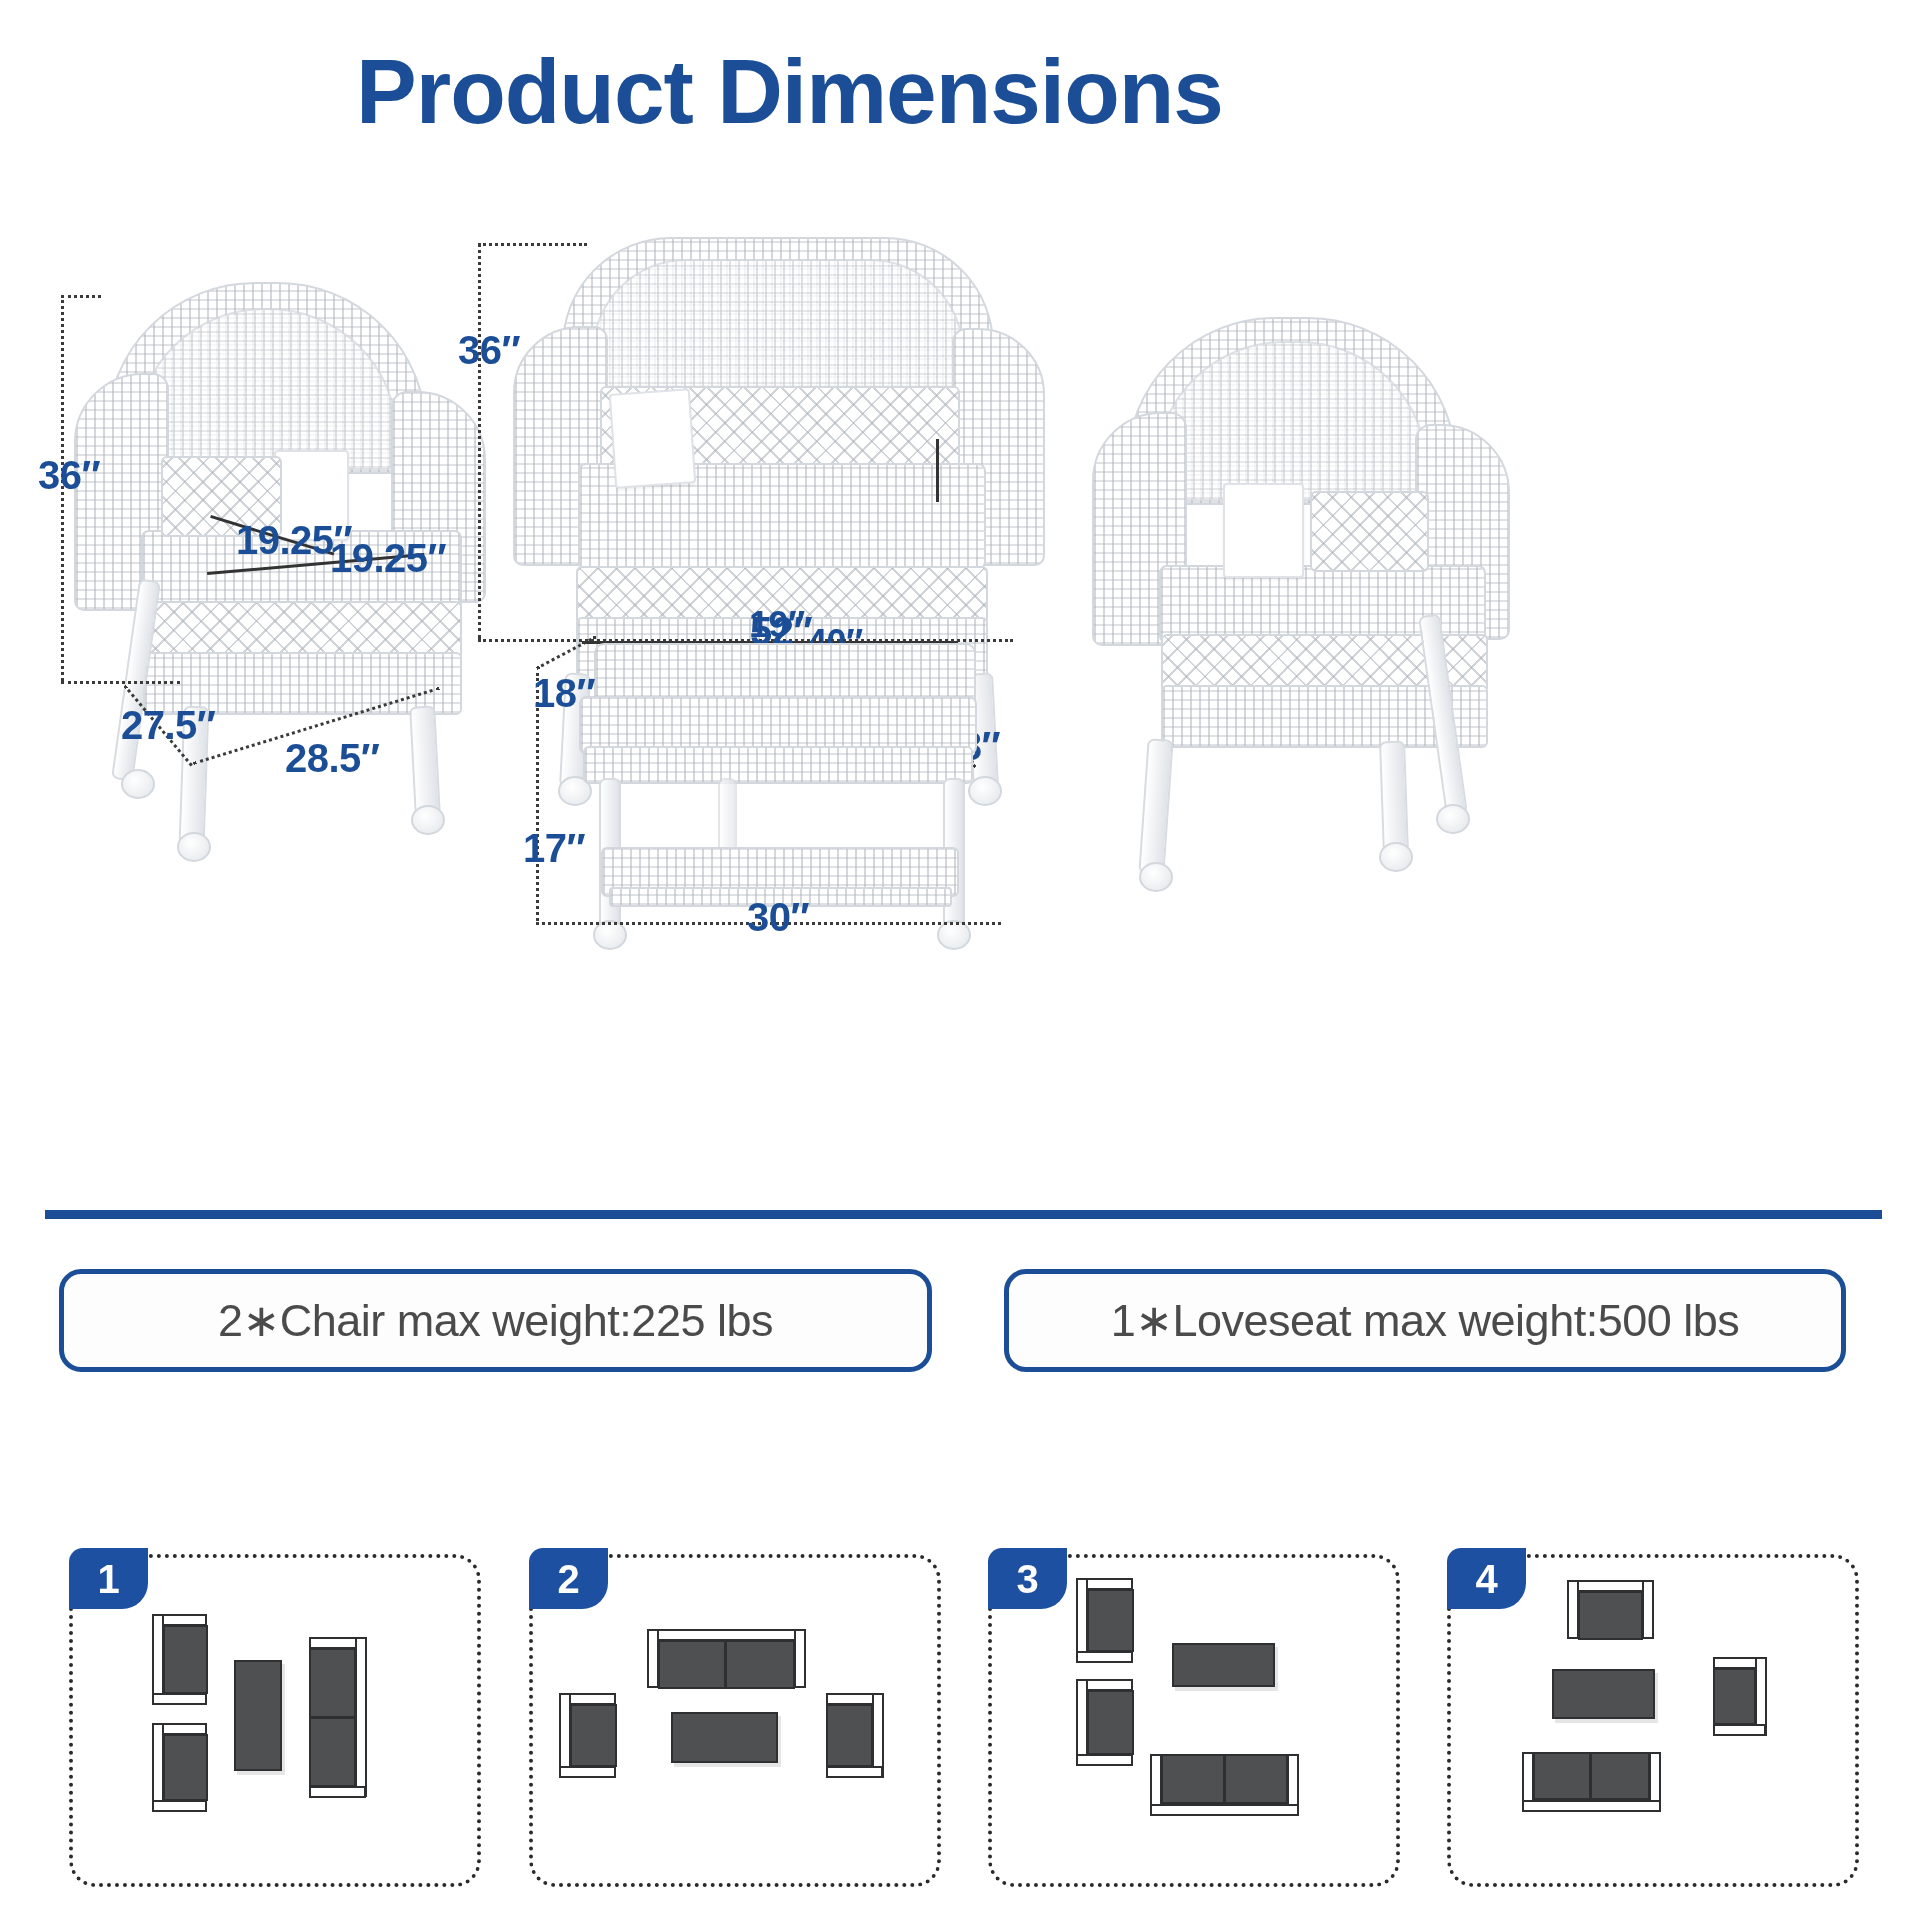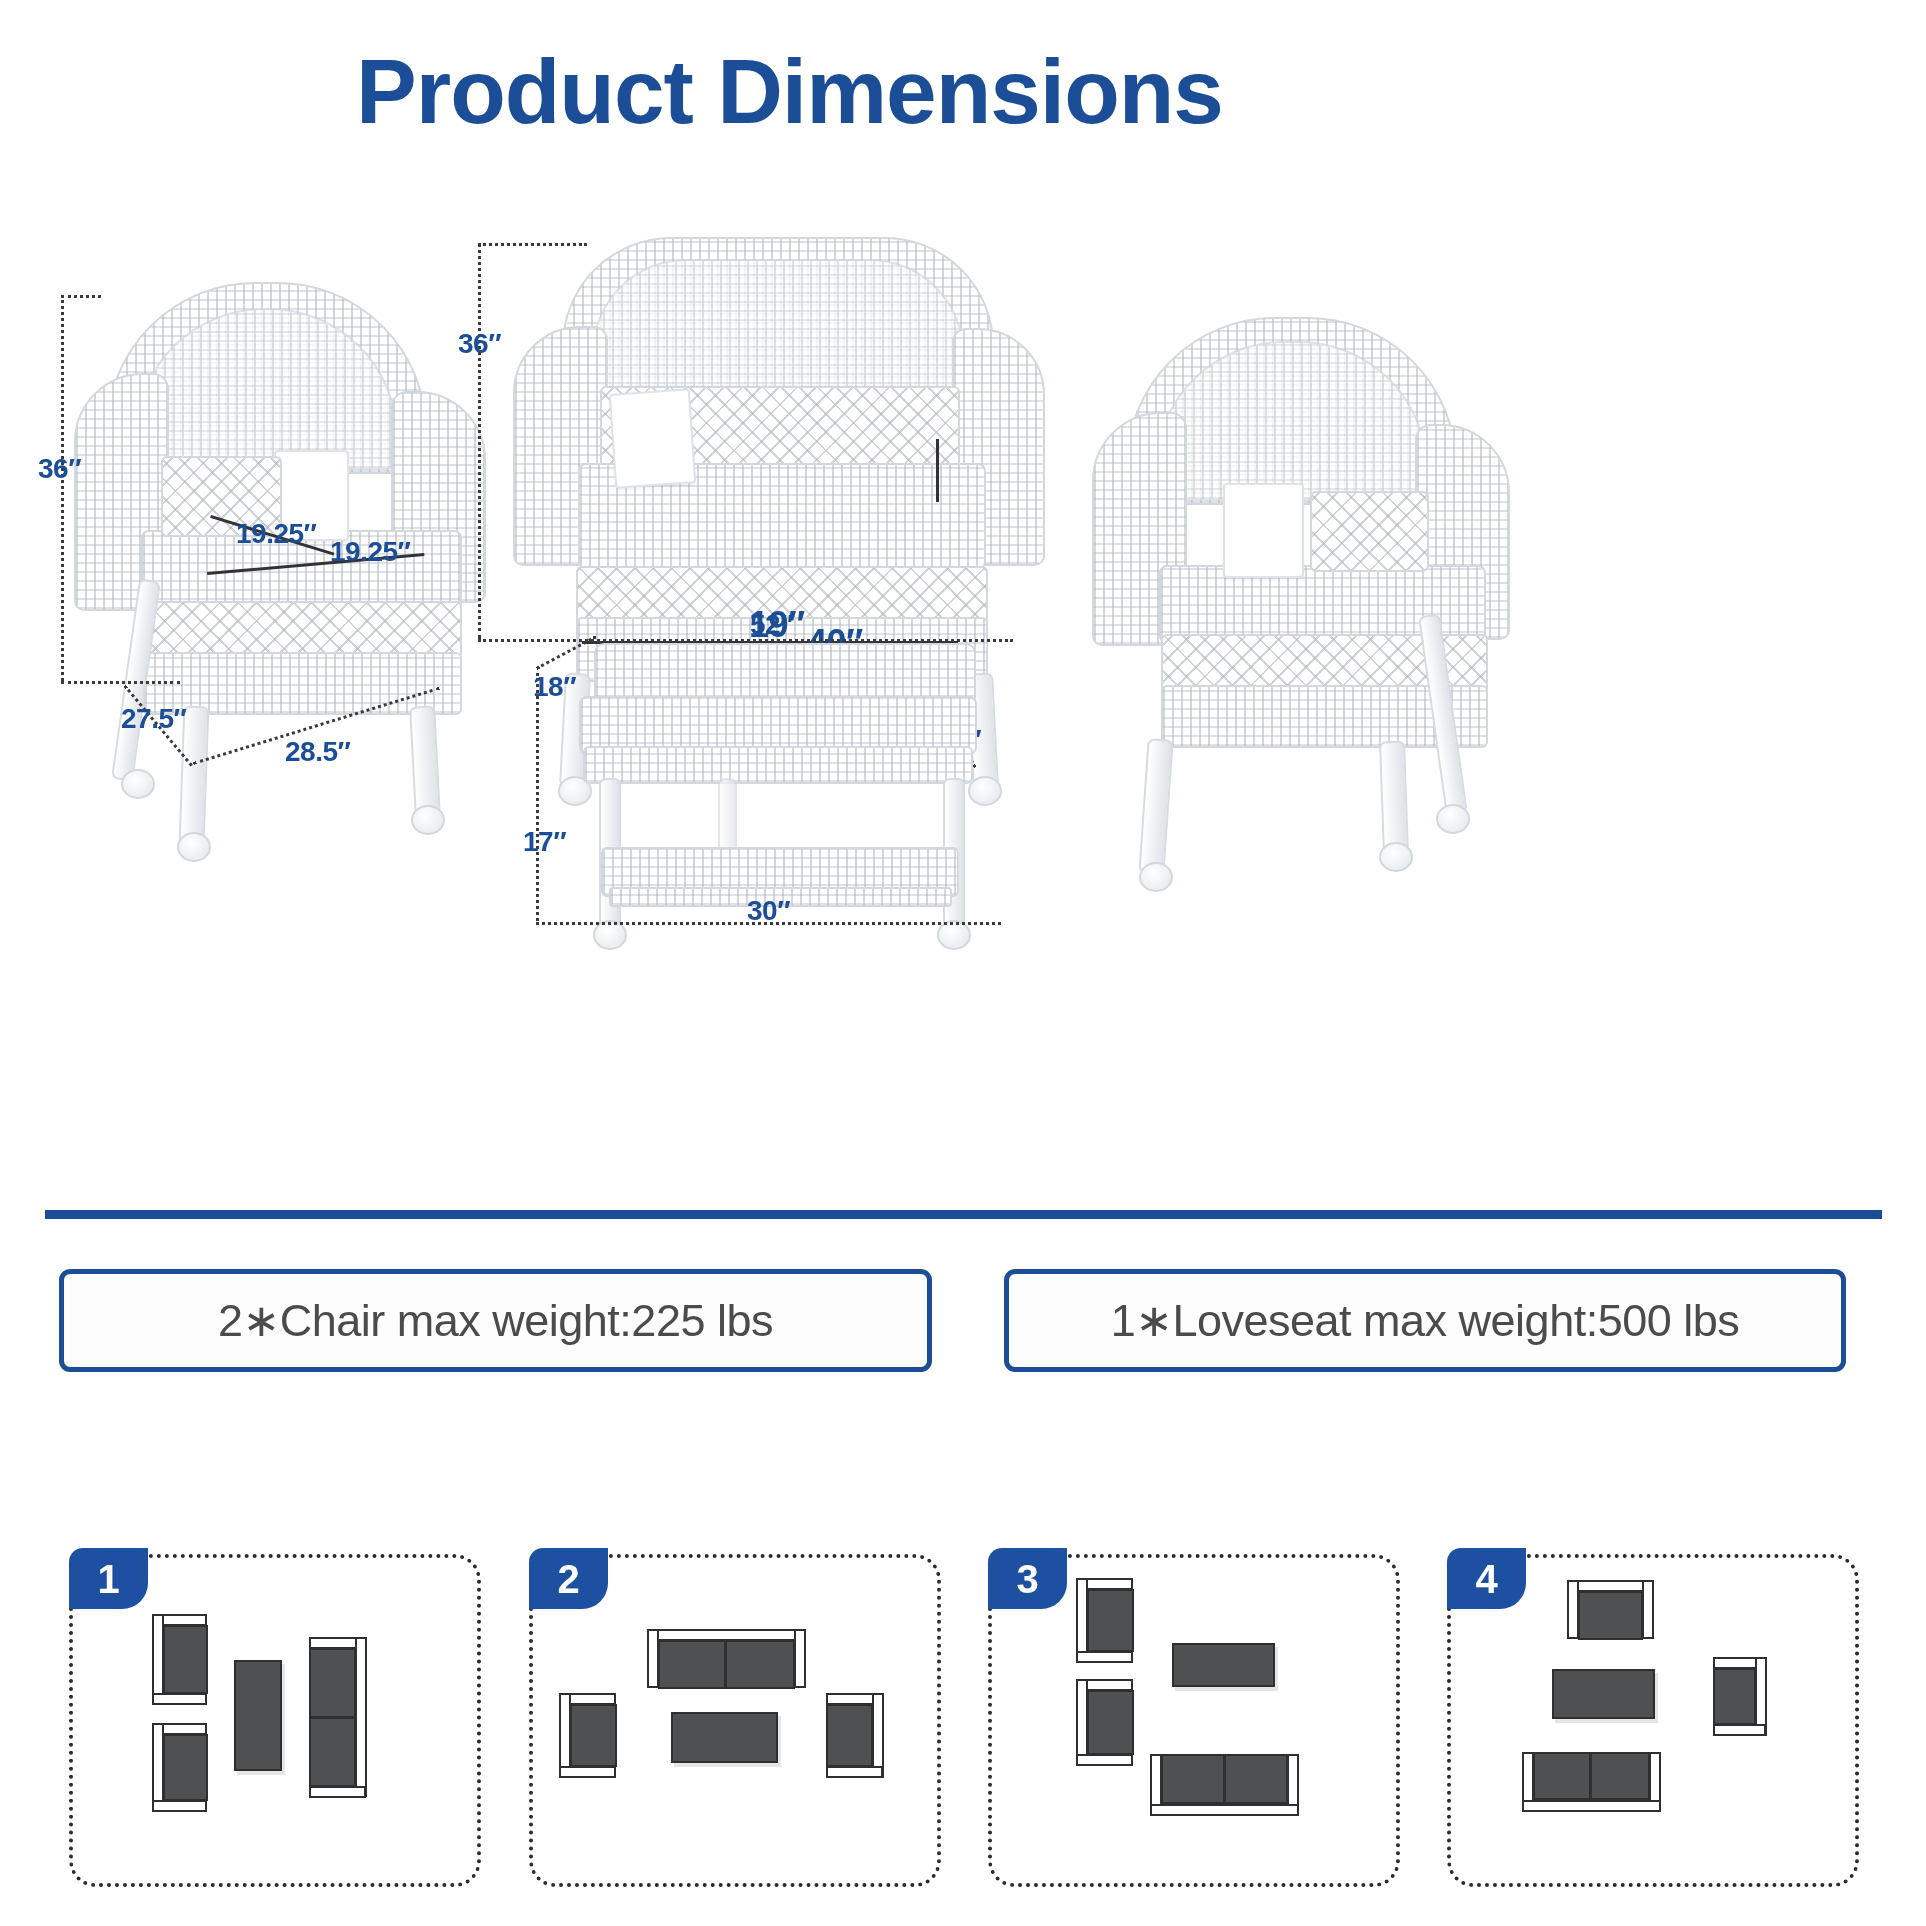--- a/index.html
+++ b/index.html
@@ -24,21 +24,21 @@
     line-height:1.1;
   }
 
   
   .diagram{position:absolute;left:0;top:178px;width:1927px;height:1000px;}
 
   .dimlabel{
     position:absolute;
     color:#1b4e96;
     font-weight:bold;
-    font-size:28px;
+    font-size:40px;
     letter-spacing:-0.5px;
     white-space:nowrap;
   }
 
   
   .dotline-h{
     position:absolute;height:0;
     border-top:3px dotted #3a3a3a;
   }
   .dotline-v{
@@ -93,21 +93,21 @@
   
   .divider{
     position:absolute;left:45px;top:1210px;width:1837px;height:9px;
     background:#1b4e96;
   }
 
   
   .wbox{
     position:absolute;
     border:5px solid #1b4e96;
-    border-radius:11px;
+    border-radius:22px;
     background:#fdfdfd;
     display:flex;align-items:center;justify-content:center;
     color:#4b4b4b;
     font-size:45px;
     letter-spacing:-0.5px;
     white-space:nowrap;
   }
   #wbox-chair{left:59px;top:1269px;width:863px;height:93px;}
   #wbox-loveseat{left:1004px;top:1269px;width:832px;height:93px;}
   #wbox-table{left:538px;top:1400px;width:824px;height:93px;}

